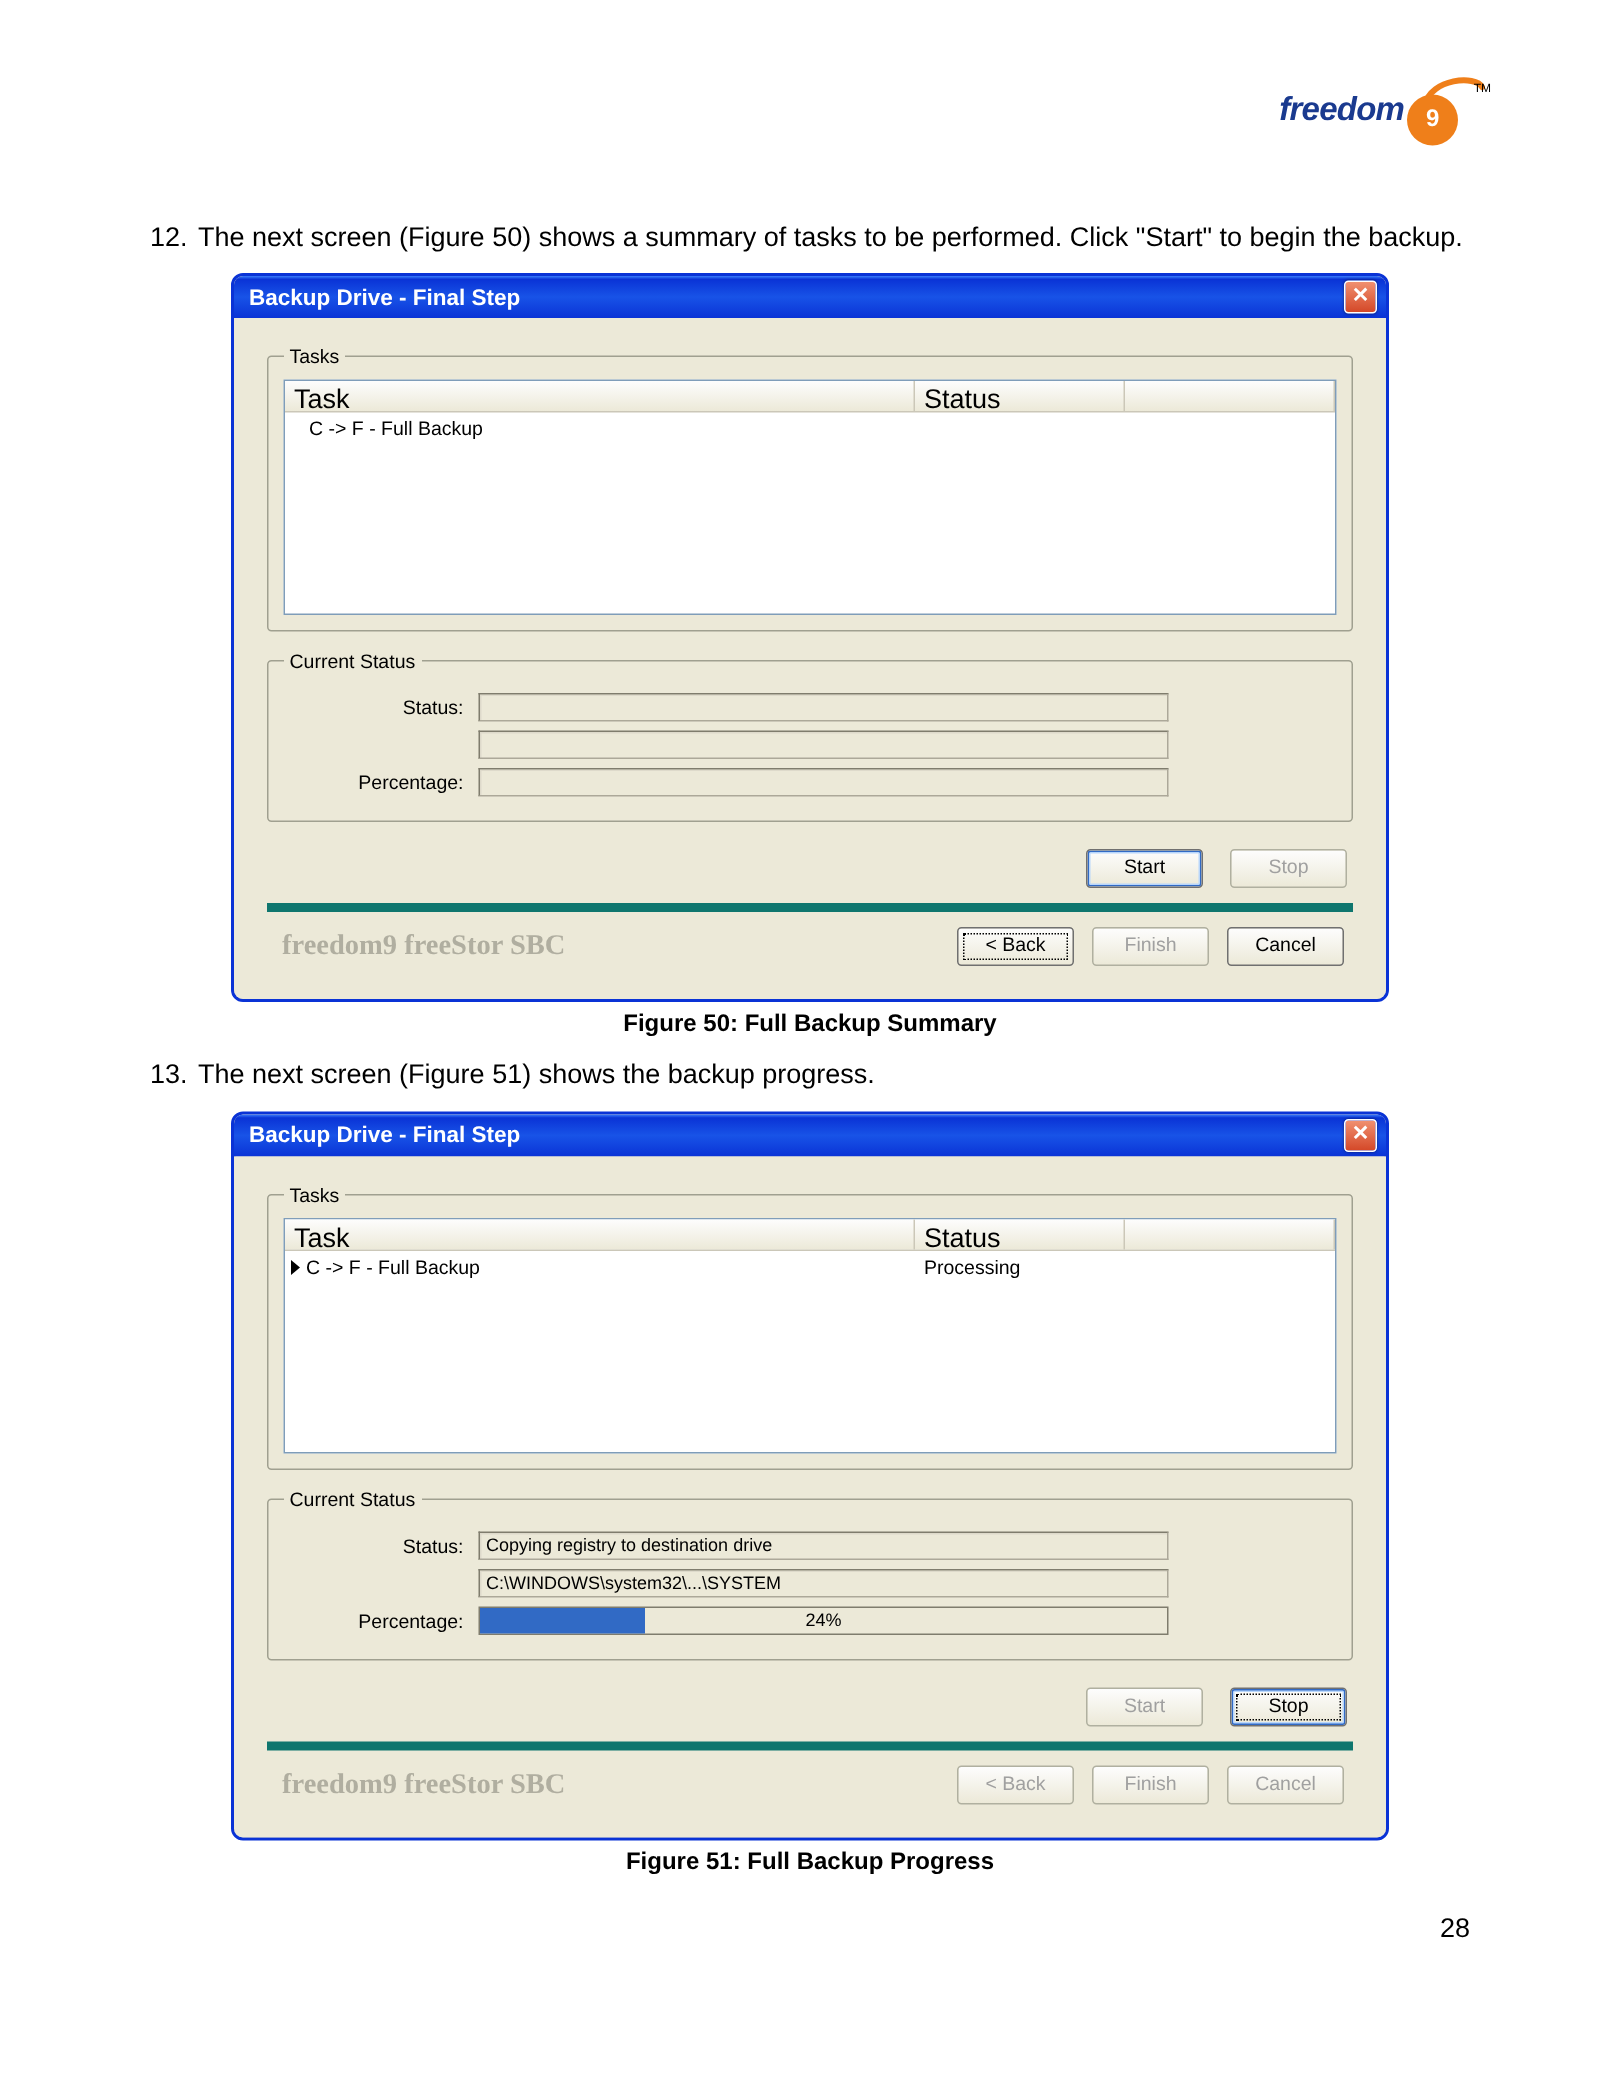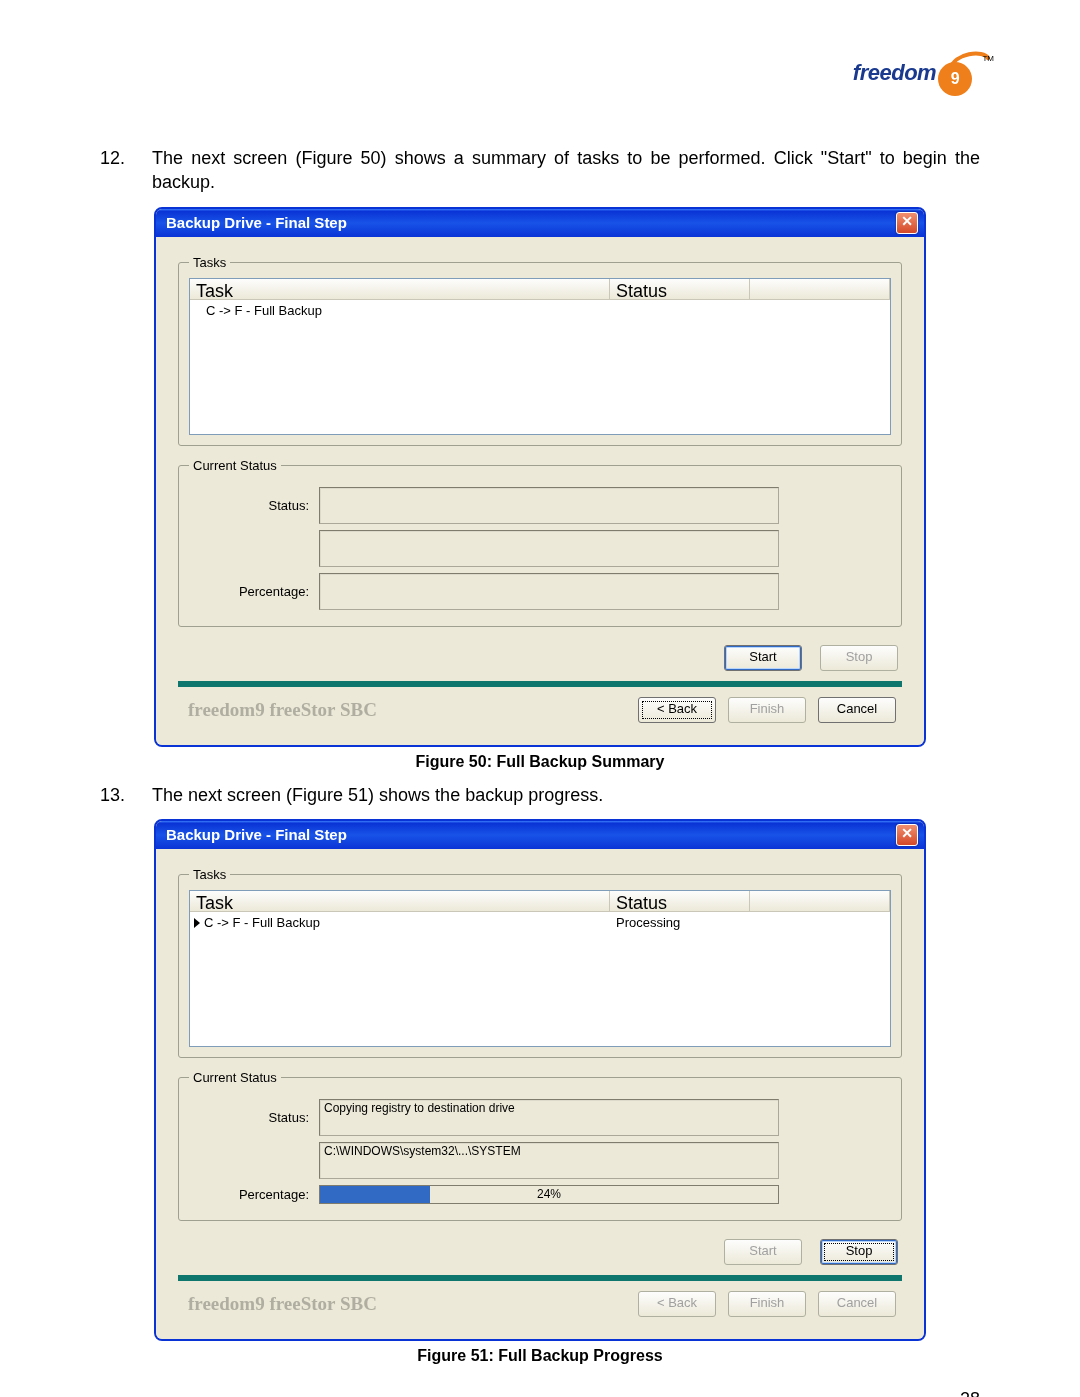--- a/index.html
+++ b/index.html
@@ -60,21 +60,21 @@
     right: -14px;
   }
   .body-text {
     font-size: 18px;
     line-height: 1.35;
     margin: 86px 0 12px 0;
     display: flex;
   }
   .body-text.just { text-align: justify; justify-content: center; }
   .body-text .num { width: 32px; flex: 0 0 32px; }
-  .body-text .txt { flex: 1; margin-left: 20px; }
+  .body-text .txt { flex: 1; }
   .caption {
     text-align: center;
     font-weight: bold;
     font-size: 16px;
     margin: 6px 0 12px 0;
   }
   .window {
     width: 768px;
     margin: 0 auto 6px auto;
     border: 2px solid #0a33d6;
@@ -174,21 +174,21 @@
   }
   .status-row .lbl {
     width: 120px;
     text-align: right;
     padding-right: 10px;
     font-size: 13px;
   }
   .sunken-box {
     flex: 1;
     max-width: 460px;
-    height: 37px;
+    height: 19px;
     border: 1px solid #aca899;
     border-top-color: #7f7c6d;
     border-left-color: #7f7c6d;
     background: #ece9d8;
     box-shadow: inset 1px 1px 0 #dedacb;
     font-size: 12px;
     padding: 1px 4px;
     box-sizing: border-box;
   }
   .progress {

